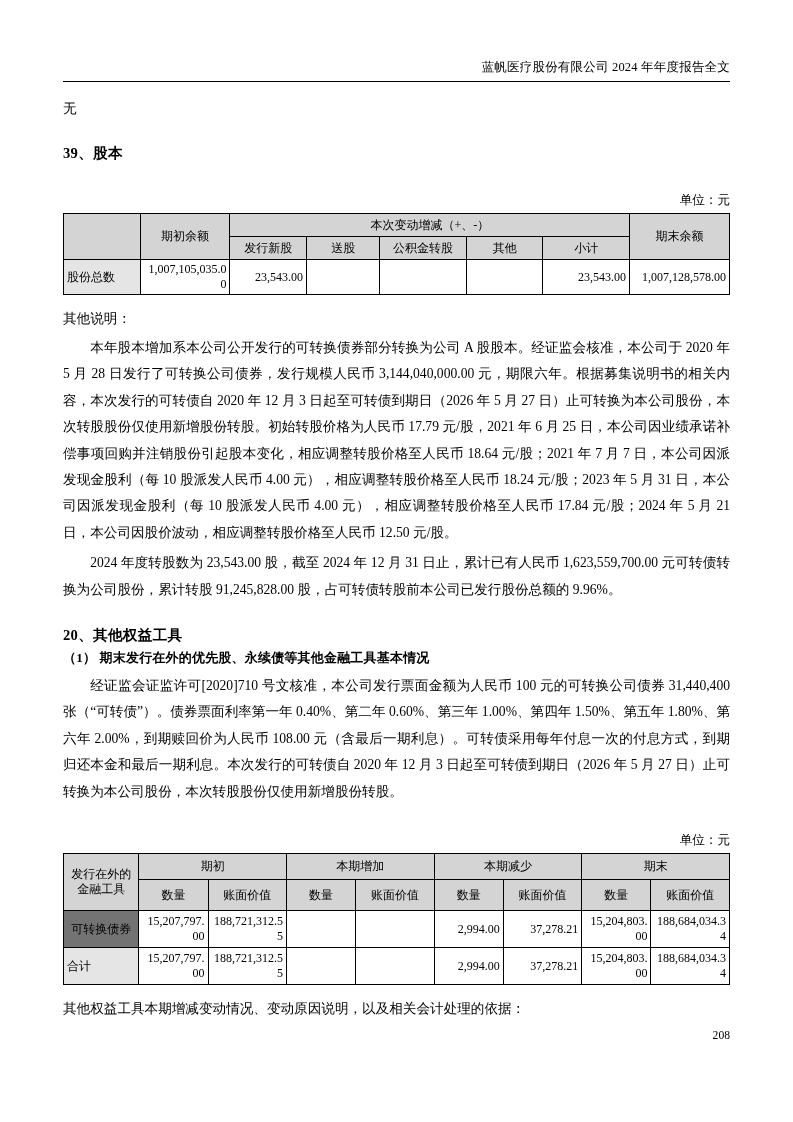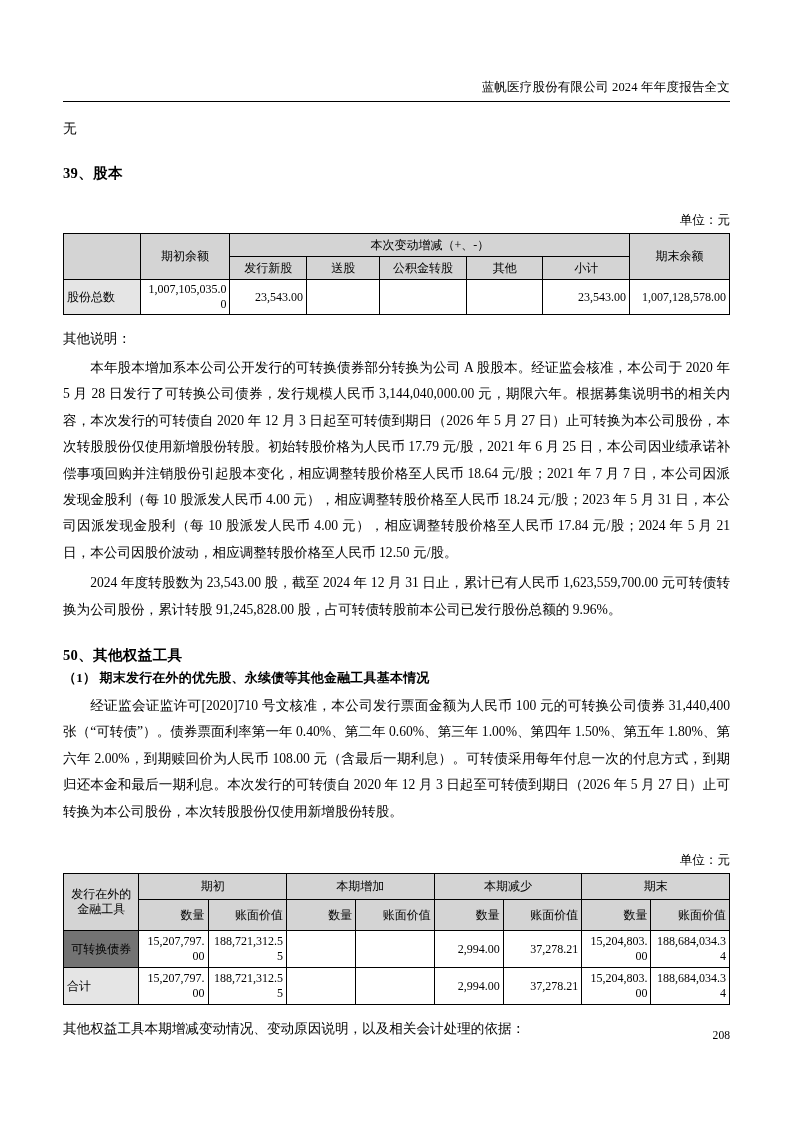--- a/index.html
+++ b/index.html
@@ -18,21 +18,21 @@
   .page {
     position: relative;
     width: 793px;
     height: 1122px;
     box-sizing: border-box;
     padding: 0 63px;
   }
 
   
   .page-header {
-    padding-top: 80px;
+    padding-top: 60px;
     text-align: right;
     font-size: 12.5px;
     line-height: 1.2;
     letter-spacing: 0.2px;
     color: #000;
   }
   .header-rule {
     margin-top: 6px;
     border-bottom: 1.1px solid #000;
     width: 100%;
@@ -107,21 +107,21 @@
     padding-left: 4px;
   }
   .num {
     text-align: right;
     background: #ffffff;
     padding-right: 4px;
   }
   .t1 td { height: 18px; }
   .t1 .datarow td { height: 30px; }
   .t2 .hrow1 td { height: 21px; }
-  .t2 .hrow2 td { height: 26px; text-align: right; }
+  .t2 .hrow2 td { height: 26px; }
   .t2 .datarow td { height: 32px; }
 
   
   .page-number {
     position: absolute;
     right: 63px;
     bottom: 80px;
     font-size: 11.6px;
     color: #000;
   }
@@ -179,21 +179,21 @@
       </tr>
     </tbody>
   </table>
 
   <div class="label-line">其他说明：</div>
 
   <div class="para">本年股本增加系本公司公开发行的可转换债券部分转换为公司 A 股股本。经证监会核准，本公司于 2020 年 5 月 28 日发行了可转换公司债券，发行规模人民币 3,144,040,000.00 元，期限六年。根据募集说明书的相关内容，本次发行的可转债自 2020 年 12 月 3 日起至可转债到期日（2026 年 5 月 27 日）止可转换为本公司股份，本次转股股份仅使用新增股份转股。初始转股价格为人民币 17.79 元/股，2021 年 6 月 25 日，本公司因业绩承诺补偿事项回购并注销股份引起股本变化，相应调整转股价格至人民币 18.64 元/股；2021 年 7 月 7 日，本公司因派发现金股利（每 10 股派发人民币 4.00 元），相应调整转股价格至人民币 18.24 元/股；2023 年 5 月 31 日，本公司因派发现金股利（每 10 股派发人民币 4.00 元），相应调整转股价格至人民币 17.84 元/股；2024 年 5 月 21 日，本公司因股价波动，相应调整转股价格至人民币 12.50 元/股。</div>
 
   <div class="para">2024 年度转股数为 23,543.00 股，截至 2024 年 12 月 31 日止，累计已有人民币 1,623,559,700.00 元可转债转换为公司股份，累计转股 91,245,828.00 股，占可转债转股前本公司已发行股份总额的 9.96%。</div>
 
-  <div class="sec-heading">50、其他权益工具</div>
+  <div class="sec-heading">20、其他权益工具</div>
 
   <div class="sub-heading">（1） 期末发行在外的优先股、永续债等其他金融工具基本情况</div>
 
   <div class="para">经证监会证监许可[2020]710 号文核准，本公司发行票面金额为人民币 100 元的可转换公司债券 31,440,400 张（“可转债”）。债券票面利率第一年 0.40%、第二年 0.60%、第三年 1.00%、第四年 1.50%、第五年 1.80%、第六年 2.00%，到期赎回价为人民币 108.00 元（含最后一期利息）。可转债采用每年付息一次的付息方式，到期归还本金和最后一期利息。本次发行的可转债自 2020 年 12 月 3 日起至可转债到期日（2026 年 5 月 27 日）止可转换为本公司股份，本次转股股份仅使用新增股份转股。</div>
 
 
   <div class="unit-line">单位：元</div>
 
   <table class="doc t2">
     <colgroup>

